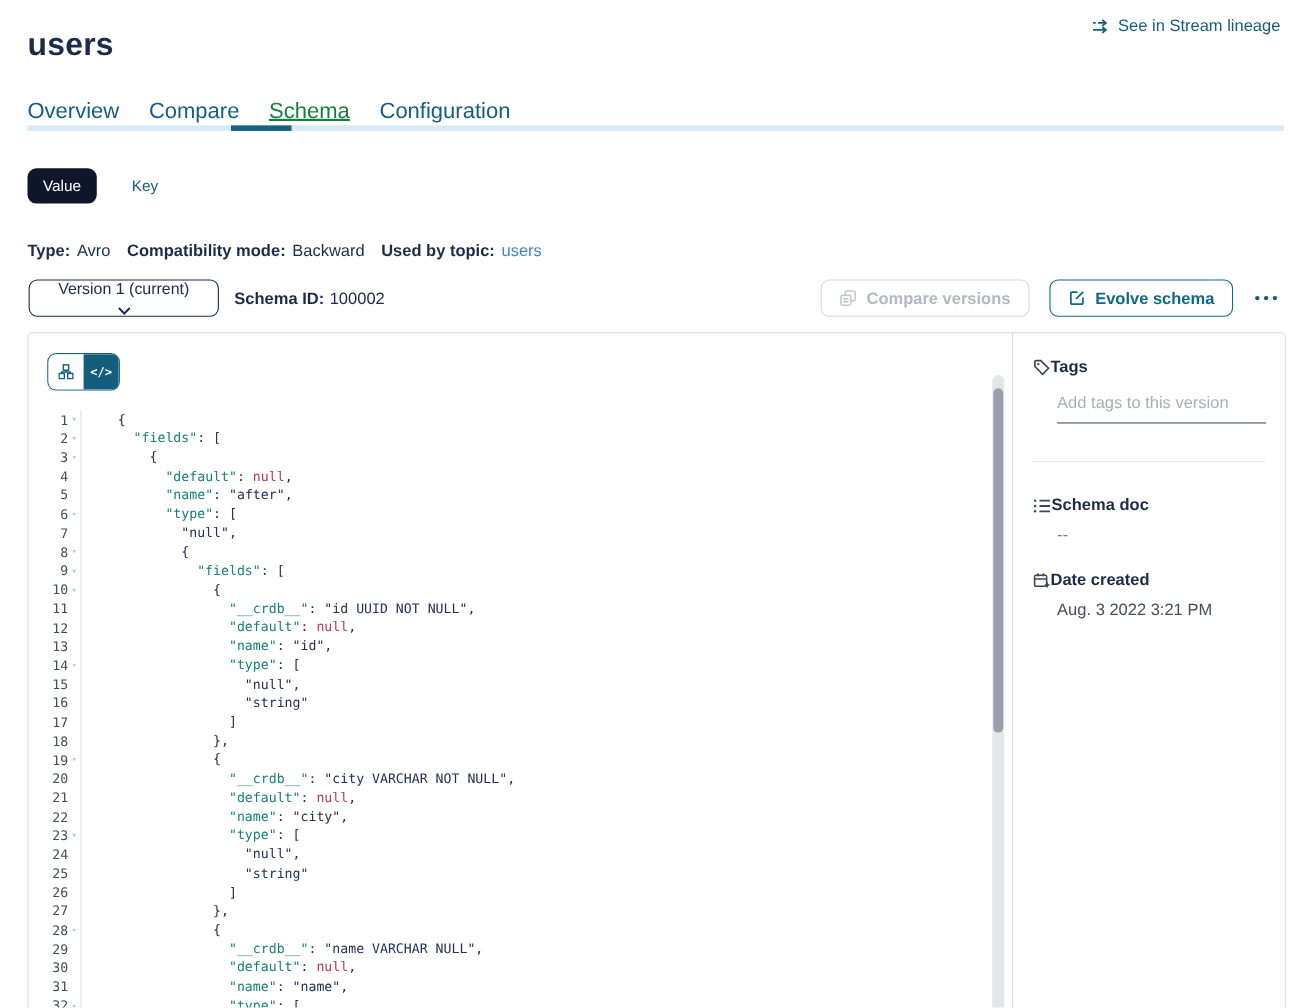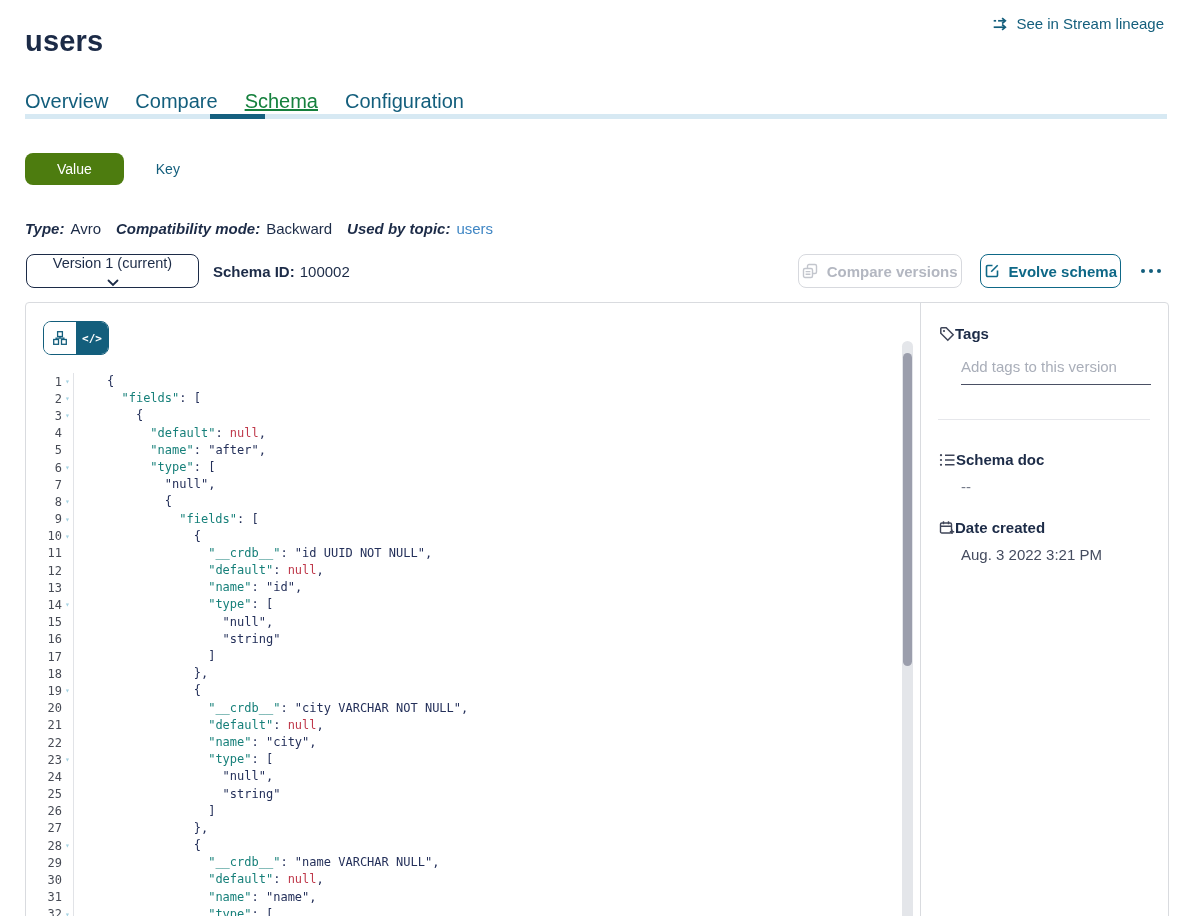--- a/index.html
+++ b/index.html
@@ -13,34 +13,34 @@
   .lineage-link{position:absolute;right:25px;top:15px;display:flex;align-items:center;gap:7px;
     color:#135e7c;font-weight:normal;font-size:15px;cursor:pointer;}
   
   .tabs{position:absolute;left:25px;top:90px;display:flex;gap:27px;font-size:20px;}
   .tab{color:#135e7c;cursor:pointer;}
   .tab.active{color:#15803d;text-decoration:underline;}
   .tab-track{position:absolute;left:25px;top:114px;width:1142px;height:5px;background:#d7e9f3;}
   .tab-indicator{position:absolute;top:114px;height:5px;background:#15607f;}
   
   .vk{position:absolute;left:25px;top:153px;display:flex;align-items:center;gap:26px;}
-  .value-btn{background:#4d7c0f;color:#fff;border-radius:8px;padding:8px 32px;font-size:14px;cursor:pointer;border:none;}
+  .value-btn{background:#0f172a;color:#fff;border-radius:8px;padding:8px 14px;font-size:14px;cursor:pointer;border:none;}
   .key-btn{color:#135e7c;font-size:14px;cursor:pointer;background:none;border:none;font-family:inherit;}
   
   .meta{position:absolute;left:25px;top:220px;font-size:15px;display:flex;gap:15px;align-items:baseline;}
-  .meta b{margin-right:6px;font-style:italic;}
+  .meta b{margin-right:6px;}
   .topic-link{color:#3f86c4;cursor:pointer;}
   
   .version-row{position:absolute;left:26px;top:254px;width:1141px;height:34px;display:flex;align-items:center;}
   .select{width:147px;height:32px;border:1px solid #1c2b47;border-radius:8px;display:flex;align-items:center;
     justify-content:space-between;padding:0 12px;font-size:14.5px;color:#1c2b47;cursor:pointer;background:#fff;flex-direction:column;}
   .schema-id{margin-left:14px;font-size:15px;}
   .schema-id b{margin-right:5px;}
   .btn-group{margin-left:auto;display:flex;align-items:center;}
-  .btn{height:34px;border-radius:8px;padding:0 3px;font-size:15px;font-weight:bold;display:flex;
+  .btn{height:34px;border-radius:8px;padding:0 16px;font-size:15px;font-weight:bold;display:flex;
     align-items:center;gap:9px;background:#fff;cursor:pointer;font-family:inherit;box-sizing:border-box;}
   .btn-disabled{border:1px solid #d7d9de;color:#b3b7c1;cursor:default;}
   .btn-outline{border:1px solid #0e6887;color:#0e6887;margin-left:18px;}
   .more-btn{margin-left:14px;display:flex;gap:4px;padding:6px;cursor:pointer;background:none;border:none;}
   .more-btn i{width:4px;height:4px;border-radius:50%;background:#135e7c;}
   
   .card{position:absolute;left:25px;top:302px;width:1142px;height:640px;border:1px solid #d9dbdf;border-radius:4px;box-sizing:content-box;}
   .code-panel{position:absolute;left:0;top:0;bottom:0;width:894px;border-right:1px solid #d9dbdf;}
   
   .view-toggle{position:absolute;left:17px;top:18px;display:flex;border:1px solid #135e7c;border-radius:8px;overflow:hidden;}

